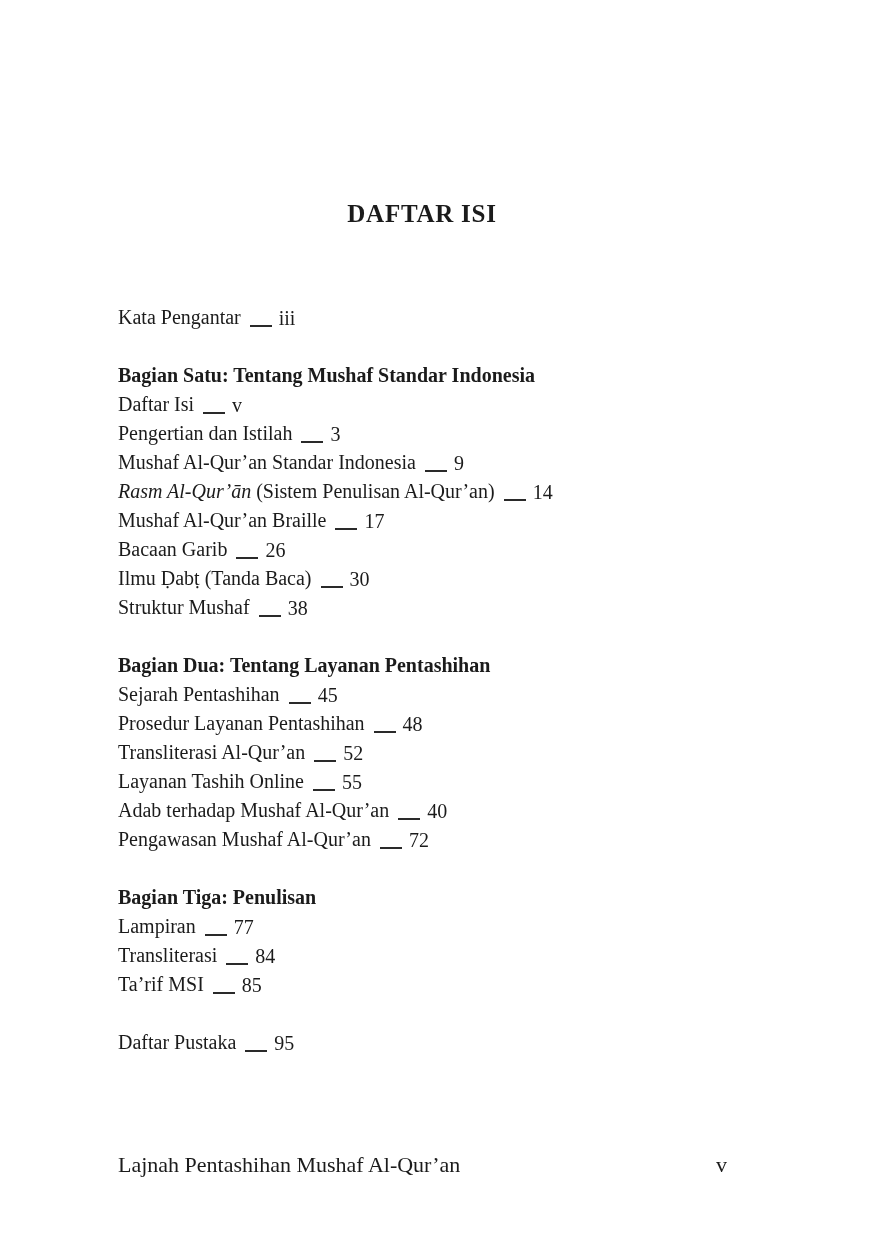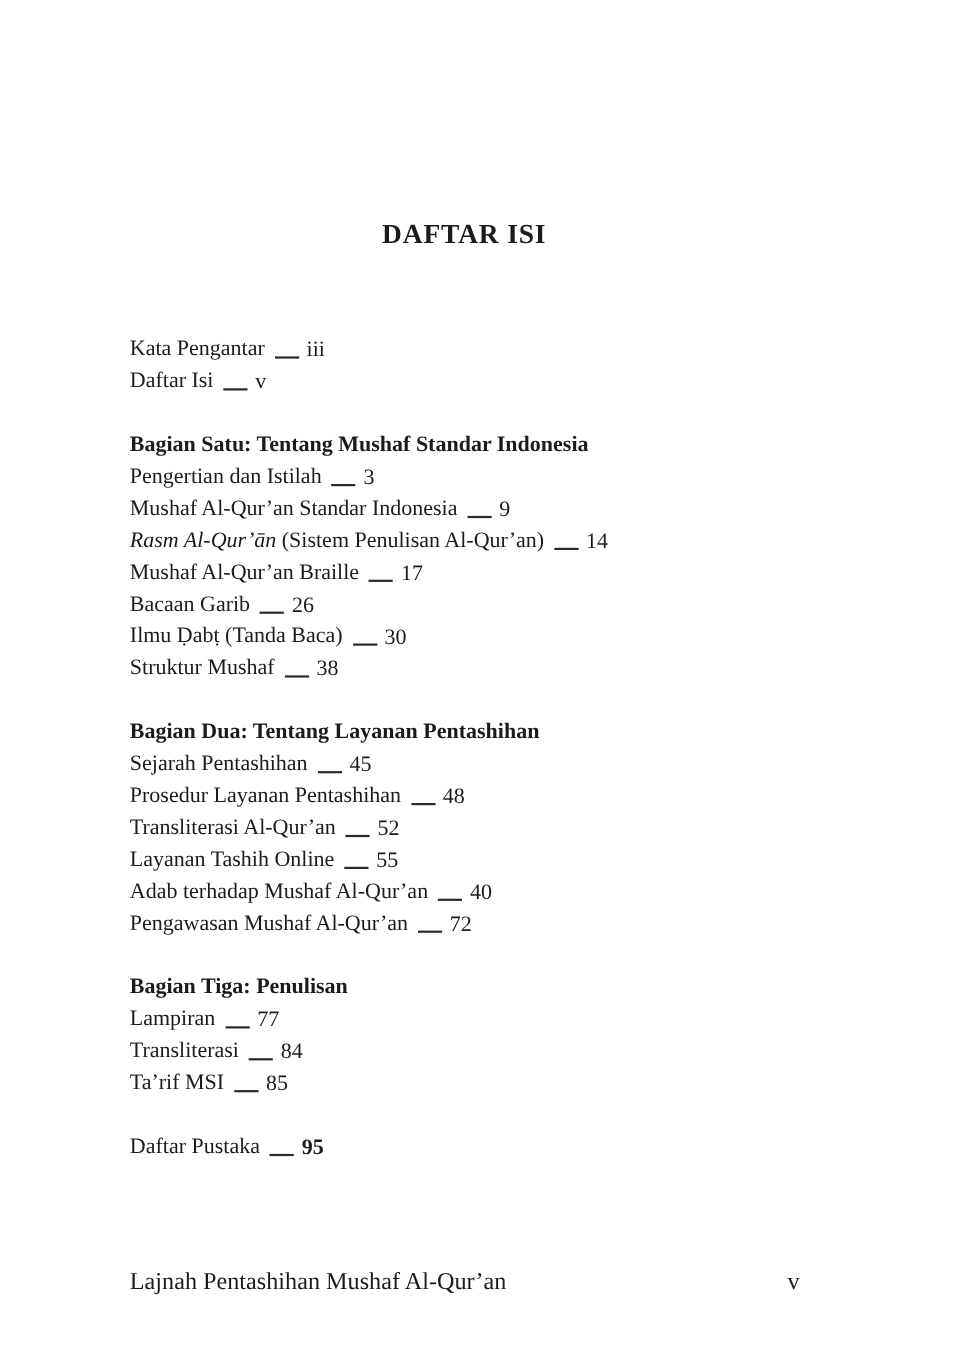--- a/index.html
+++ b/index.html
@@ -73,23 +73,23 @@
 </head>
 <body>
 
 <div class="page">
 
   <h1 class="title">DAFTAR ISI</h1>
 
   <div class="content">
 
     <p class="row"><span class="t">Kata Pengantar</span><span class="sep"></span><span class="pg">iii</span></p>
+    <p class="row head">Bagian Satu: Tentang Mushaf Standar Indonesia</p>
+
     <p class="row"><span class="t">Daftar Isi</span><span class="sep"></span><span class="pg">v</span></p>
-
-    <p class="row head">Bagian Satu: Tentang Mushaf Standar Indonesia</p>
     <p class="row"><span class="t">Pengertian dan Istilah</span><span class="sep"></span><span class="pg">3</span></p>
     <p class="row"><span class="t">Mushaf Al-Qur’an Standar Indonesia</span><span class="sep"></span><span class="pg">9</span></p>
     <p class="row"><span class="it">Rasm Al-Qur’ān</span><span class="t"> (Sistem Penulisan Al-Qur’an)</span><span class="sep"></span><span class="pg">14</span></p>
     <p class="row"><span class="t">Mushaf Al-Qur’an Braille</span><span class="sep"></span><span class="pg">17</span></p>
     <p class="row"><span class="t">Bacaan Garib</span><span class="sep"></span><span class="pg">26</span></p>
     <p class="row"><span class="t">Ilmu Ḍabṭ (Tanda Baca)</span><span class="sep"></span><span class="pg">30</span></p>
     <p class="row"><span class="t">Struktur Mushaf</span><span class="sep"></span><span class="pg">38</span></p>
 
     <p class="row head">Bagian Dua: Tentang Layanan Pentashihan</p>
     <p class="row"><span class="t">Sejarah Pentashihan</span><span class="sep"></span><span class="pg">45</span></p>
@@ -97,21 +97,21 @@
     <p class="row"><span class="t">Transliterasi Al-Qur’an</span><span class="sep"></span><span class="pg">52</span></p>
     <p class="row"><span class="t">Layanan Tashih Online</span><span class="sep"></span><span class="pg">55</span></p>
     <p class="row"><span class="t">Adab terhadap Mushaf Al-Qur’an</span><span class="sep"></span><span class="pg">40</span></p>
     <p class="row"><span class="t">Pengawasan Mushaf Al-Qur’an</span><span class="sep"></span><span class="pg">72</span></p>
 
     <p class="row head">Bagian Tiga: Penulisan</p>
     <p class="row"><span class="t">Lampiran</span><span class="sep"></span><span class="pg">77</span></p>
     <p class="row"><span class="t">Transliterasi</span><span class="sep"></span><span class="pg">84</span></p>
     <p class="row"><span class="t">Ta’rif MSI</span><span class="sep"></span><span class="pg">85</span></p>
 
-    <p class="row head"><span class="t b">Daftar Pustaka</span><span class="sep"></span><span class="pg" style="font-weight:700">95</span></p>
+    <p class="row head"><span class="t b">Daftar Pustaka</span><span class="sep"></span><span class="pg" style="font-weight:400">95</span></p>
 
   </div>
 
   <div class="footer">
     <span>Lajnah Pentashihan Mushaf Al-Qur’an</span>
     <span>v</span>
   </div>
 
 </div>
 

